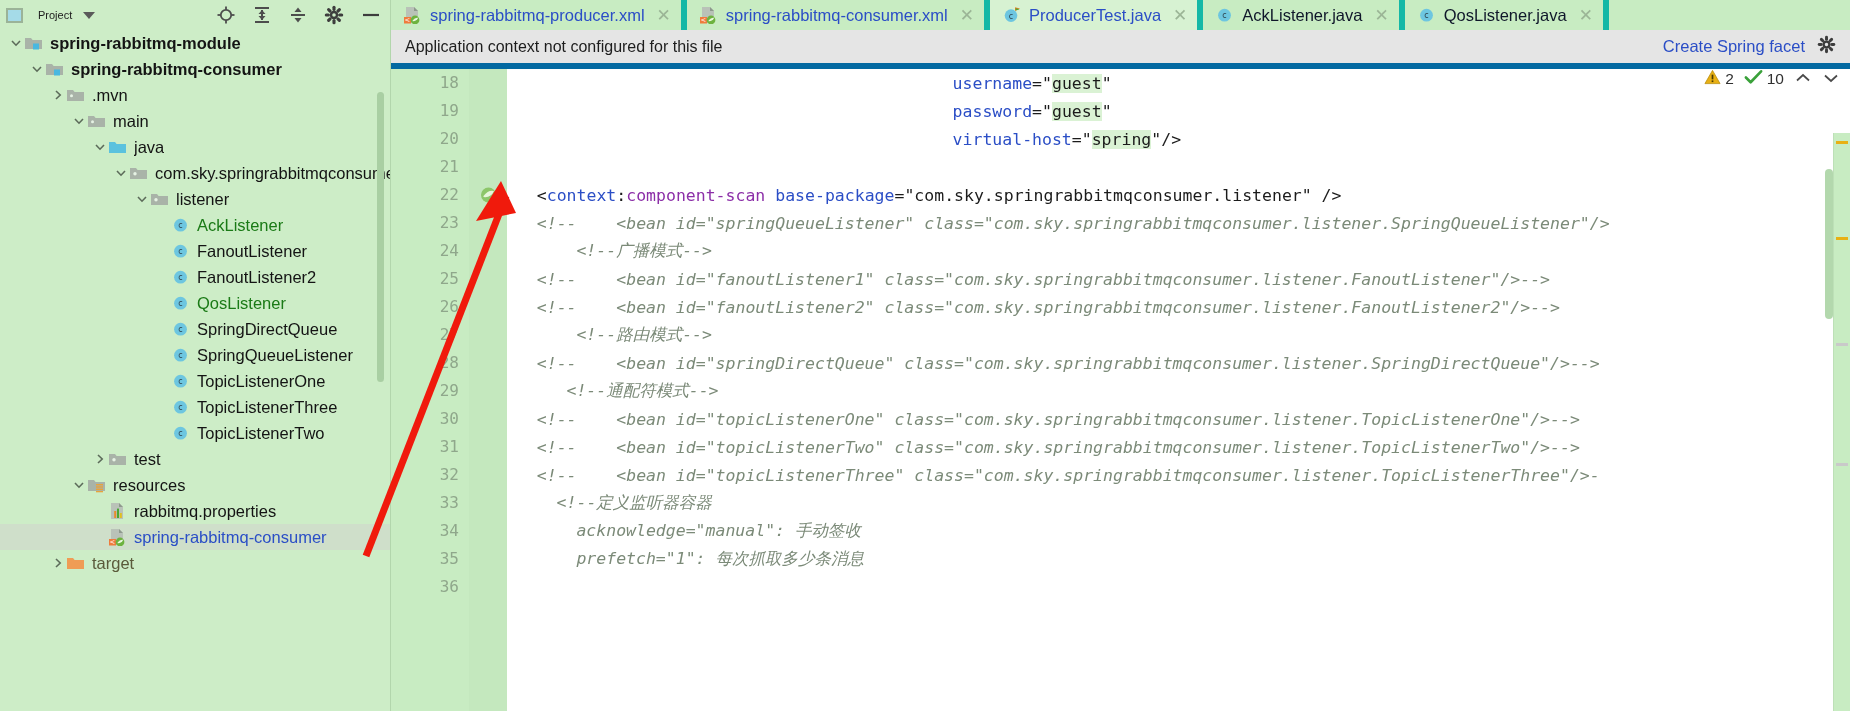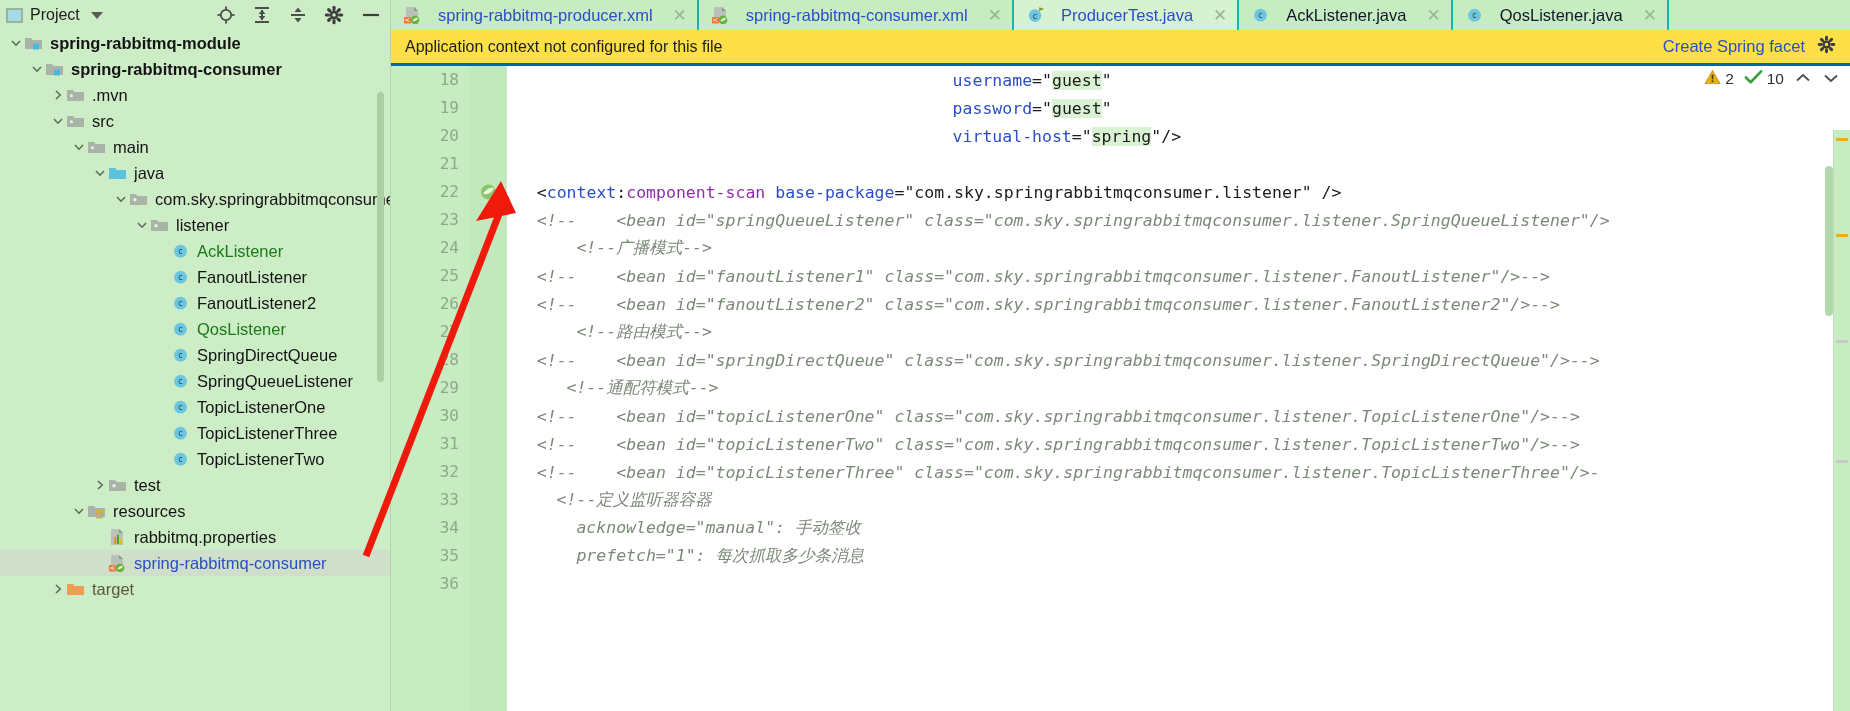--- a/index.html
+++ b/index.html
@@ -27,46 +27,46 @@
     padding-left: 6px;
     box-sizing: border-box;
   }
   .proj-title-box { display:flex; align-items:center; gap:7px; }
   .proj-icon {
     width: 17px; height: 15px;
     border: 2px solid #9bb398;
     background: #a5dbe8;
     box-sizing: border-box;
   }
-  .proj-label { font-size: 16px; color: #1d1d1d; }
+  .proj-label { font-size: 11px; color: #1d1d1d; margin-left: 8px; }
   .caret-down {
     width: 0; height: 0;
     border-left: 6px solid transparent;
     border-right: 6px solid transparent;
     border-top: 7px solid #5a5a5a;
     margin-left: 4px;
   }
   .tb-icons { margin-left: auto; display: flex; align-items: center; gap: 16px; padding-right: 8px; }
   .tb-icons svg { display: block; }
 
   
   .tabs {
     flex: 1 1 auto;
     display: flex; align-items: stretch;
     background: #c8ecc2;
     border-left: 1px solid #b2d6ac;
     overflow: hidden;
   }
   .tab {
-    display: flex; align-items: center; gap: 16px;
+    display: flex; align-items: center; gap: 8px;
     padding: 0 10px 0 12px;
     font-size: 16.5px;
     white-space: nowrap;
     background: #c8ecc2;
-    border-right: 2px solid #14b8a6;
+    border-right: 6px solid #14b8a6;
   }
   .tab.active { background: #d7f2d2; }
   .tab .tab-label { color: #2b4ec6; }
   .tab.green .tab-label { color: #0f172a; }
   .tab .tab-close {
     color: #9bb596; font-size: 17px; line-height: 1;
     margin-left: 4px;
   }
   .tab-icon { width: 19px; height: 19px; position: relative; flex: 0 0 19px; }
 
@@ -115,22 +115,22 @@
     display: flex; flex-direction: column;
     background: #c8ecc2;
     border-left: 1px solid #b2d6ac;
     position: relative;
   }
   .notif-bar {
     height: 33px; flex: 0 0 33px;
     display: flex; align-items: center;
     padding: 0 14px 0 14px;
     font-size: 16px; color: #1d1d1d;
-    background: #fde047;
-    border-bottom: 3px solid #0369a1;
+    background: #e5e5e5;
+    border-bottom: 6px solid #0369a1;
   }
   .notif-right { margin-left: auto; display: flex; align-items: center; gap: 12px; }
   .notif-link { color: #2b4ec6; font-size: 16.5px; }
 
   .inspect-strip {
     position: absolute; right: 0; top: 34px;
     height: 30px; width: 260px;
     display: flex; align-items: center; justify-content: flex-end;
     gap: 10px; padding-right: 10px;
     font-size: 15.5px; color: #303030;
@@ -358,32 +358,20 @@
               <svg width="14" height="14" viewBox="0 0 14 14">
                 <path d="M5 3 L9.2 7 L5 11" fill="none" stroke="#5c6b5a" stroke-width="1.6"></path>
               </svg>
             </span>
             <span class="node-icon"><svg width="19" height="18" viewBox="0 0 19 18">
                 <path d="M1 4 h6 l1.6 2 H18 v9 H1 Z" fill="#a9b3a8"></path>
                 <circle cx="5.5" cy="9.8" r="1.5" fill="#e6f2e4"></circle>
               </svg></span>
             <span class="node-label">.mvn</span>
           </div>
-          <div class="tree-row" style="padding-left: 50px;">
-            <span class="twisty">
-              <svg width="14" height="14" viewBox="0 0 14 14">
-                <path d="M3 5 L7 9.2 L11 5" fill="none" stroke="#5c6b5a" stroke-width="1.6"></path>
-              </svg>
-            </span>
-            <span class="node-icon"><svg width="19" height="18" viewBox="0 0 19 18">
-                <path d="M1 4 h6 l1.6 2 H18 v9 H1 Z" fill="#a9b3a8"></path>
-                <circle cx="5.5" cy="9.8" r="1.5" fill="#e6f2e4"></circle>
-              </svg></span>
-            <span class="node-label">src</span>
-          </div>
           <div class="tree-row" style="padding-left: 71px;">
             <span class="twisty">
               <svg width="14" height="14" viewBox="0 0 14 14">
                 <path d="M3 5 L7 9.2 L11 5" fill="none" stroke="#5c6b5a" stroke-width="1.6"></path>
               </svg>
             </span>
             <span class="node-icon"><svg width="19" height="18" viewBox="0 0 19 18">
                 <path d="M1 4 h6 l1.6 2 H18 v9 H1 Z" fill="#a9b3a8"></path>
                 <circle cx="5.5" cy="9.8" r="1.5" fill="#e6f2e4"></circle>
               </svg></span>

